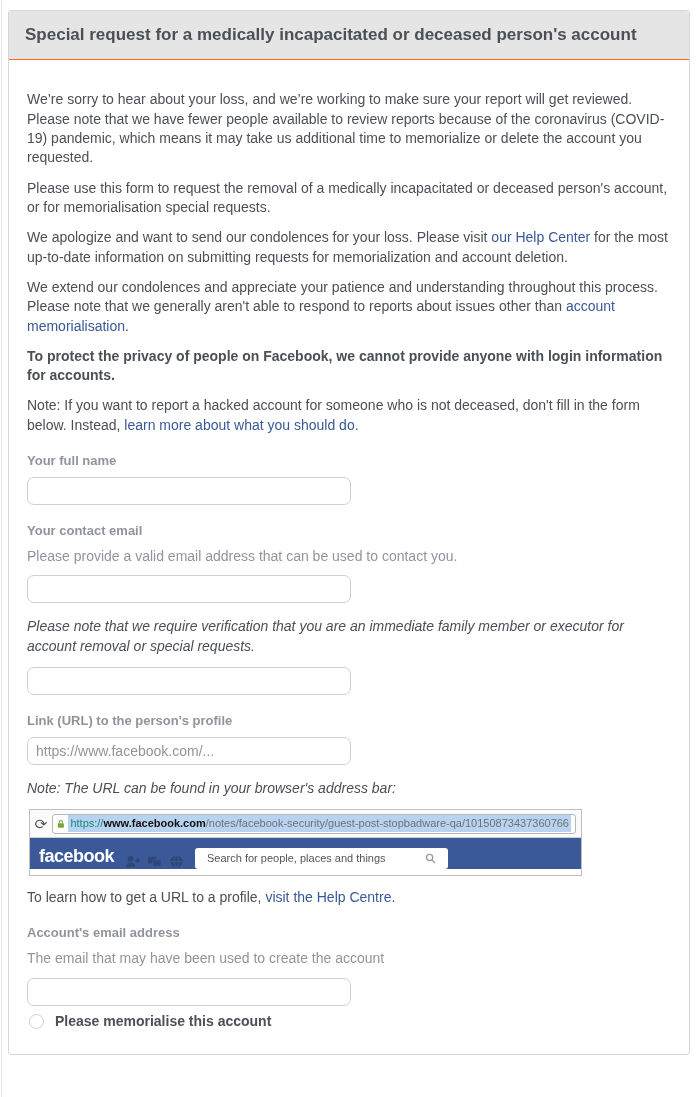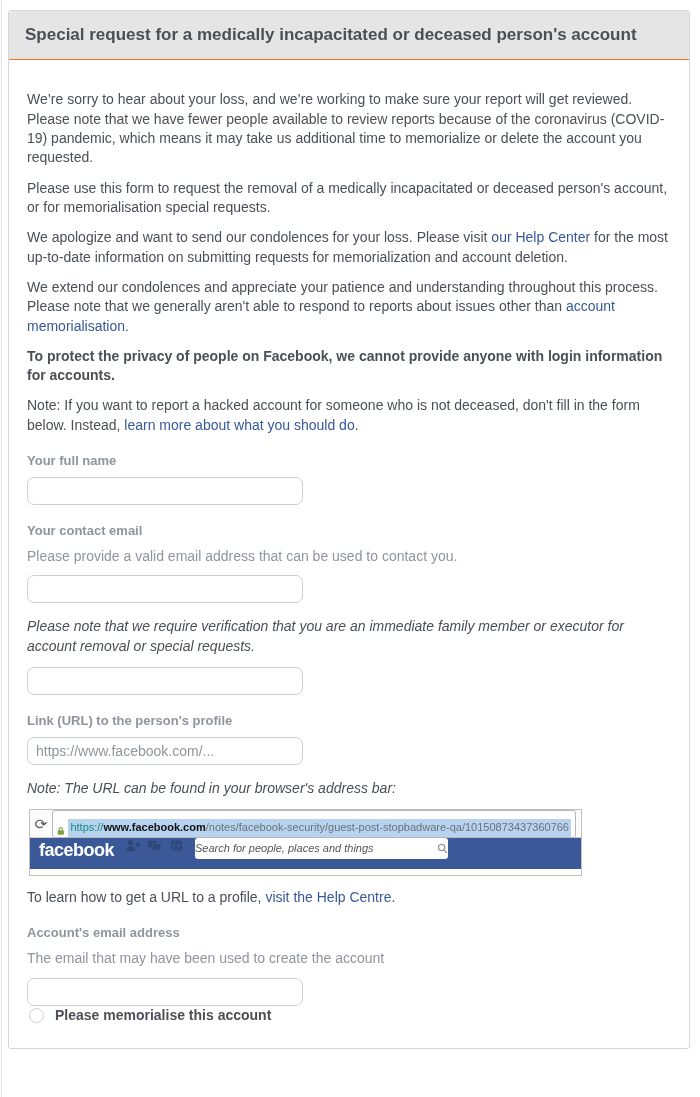--- a/index.html
+++ b/index.html
@@ -13,42 +13,42 @@
                   border-radius:3px 3px 0 0; }
   .panel-header h1 { font-size:17px; font-weight:bold; color:#4b4f56; line-height:1.2; }
 
   .content { padding:30px 16px 14px 18px; font-size:14px; line-height:1.38; }
   .content p { margin-bottom:11px; }
   .bold-para { font-weight:bold; }
   a.link, .link { color:#385898; text-decoration:none; cursor:pointer; }
 
   .field-label { display:block; font-weight:bold; color:#90949c; font-size:13px; margin:17px 0 7px; }
   .help-text { color:#90949c; font-size:14px; margin:0 0 9px; }
-  .text-input { display:block; width:276px; height:28px; border:1px solid #ccd0d5; border-radius:7px;
+  .text-input { display:block; width:324px; height:28px; border:1px solid #ccd0d5; border-radius:7px;
                 padding:0 8px; font-size:14px; font-family:"Liberation Sans",sans-serif;
-                color:#1d2129; background:#fff; }
+                color:#1d2129; background:#fff; margin-bottom:6px; }
   .text-input::placeholder { color:#90949c; opacity:1; }
   .note-para { margin-top:14px;font-style:italic; }
 
   
   .browser-fig { width:553px; margin:4px 0 12px 2px; border:1px solid #bfbfbf; background:#fff; }
   .addr-row { height:28px; background:#fbfbfb; border-bottom:1px solid #cfcfcf;
               display:flex; align-items:center; padding:0 5px; gap:5px; }
   .reload-glyph { font-size:14px; color:#555; line-height:1; transform:scaleX(1.1); }
-  .addr-field { flex:1; height:28px; background:#fff; border:1px solid #b4b8bc; border-radius:3px;
-                display:flex; align-items:flex-end; padding:0 4px; gap:4px; overflow:hidden; white-space:nowrap; }
+  .addr-field { flex:1; height:20px; background:#fff; border:1px solid #b4b8bc; border-radius:3px;
+                display:flex; align-items:center; padding:0 4px; gap:4px; overflow:hidden; white-space:nowrap; }
   .addr-url { background:#b8d3f0; font-size:11px; letter-spacing:0; padding:1px 2px; }
   .url-scheme { color:#18897e; }
   .url-domain { color:#111; font-weight:bold; }
   .url-path   { color:#6d7178; }
-  .fb-navbar { height:31px; background:#3b5998; display:flex; align-items:flex-start; padding:0 9px; gap:7px; }
+  .fb-navbar { height:31px; background:#3b5998; display:flex; align-items:flex-end; padding:0 9px; gap:7px; }
   .fb-logo { color:#fff; font-weight:bold; font-size:18px; letter-spacing:-0.5px; margin-right:4px; }
   .fb-nav-icon { width:15px; height:15px; display:inline-block; }
   .fb-search { width:253px; height:21px; background:#fff; border-radius:3px; margin-left:4px;
-               display:flex; align-items:center; justify-content:space-between; padding:0 0;font-style:italic; }
+               display:flex; align-items:center; justify-content:space-between; padding:0 12px; }
   .fb-search-text { font-size:11px; color:#555; }
   .page-strip { height:6px; background:#fff; }
 
   
   .radio-row { display:flex; align-items:center; gap:11px; margin:0 0 9px 2px; }
   .radio-circle { width:15px; height:15px; border:1px solid #ccd0d5; border-radius:50%;
                   background:#fff; flex:0 0 auto; }
   .radio-label { font-weight:bold; color:#4b4f56; font-size:14px; }
 </style>
 </head>

